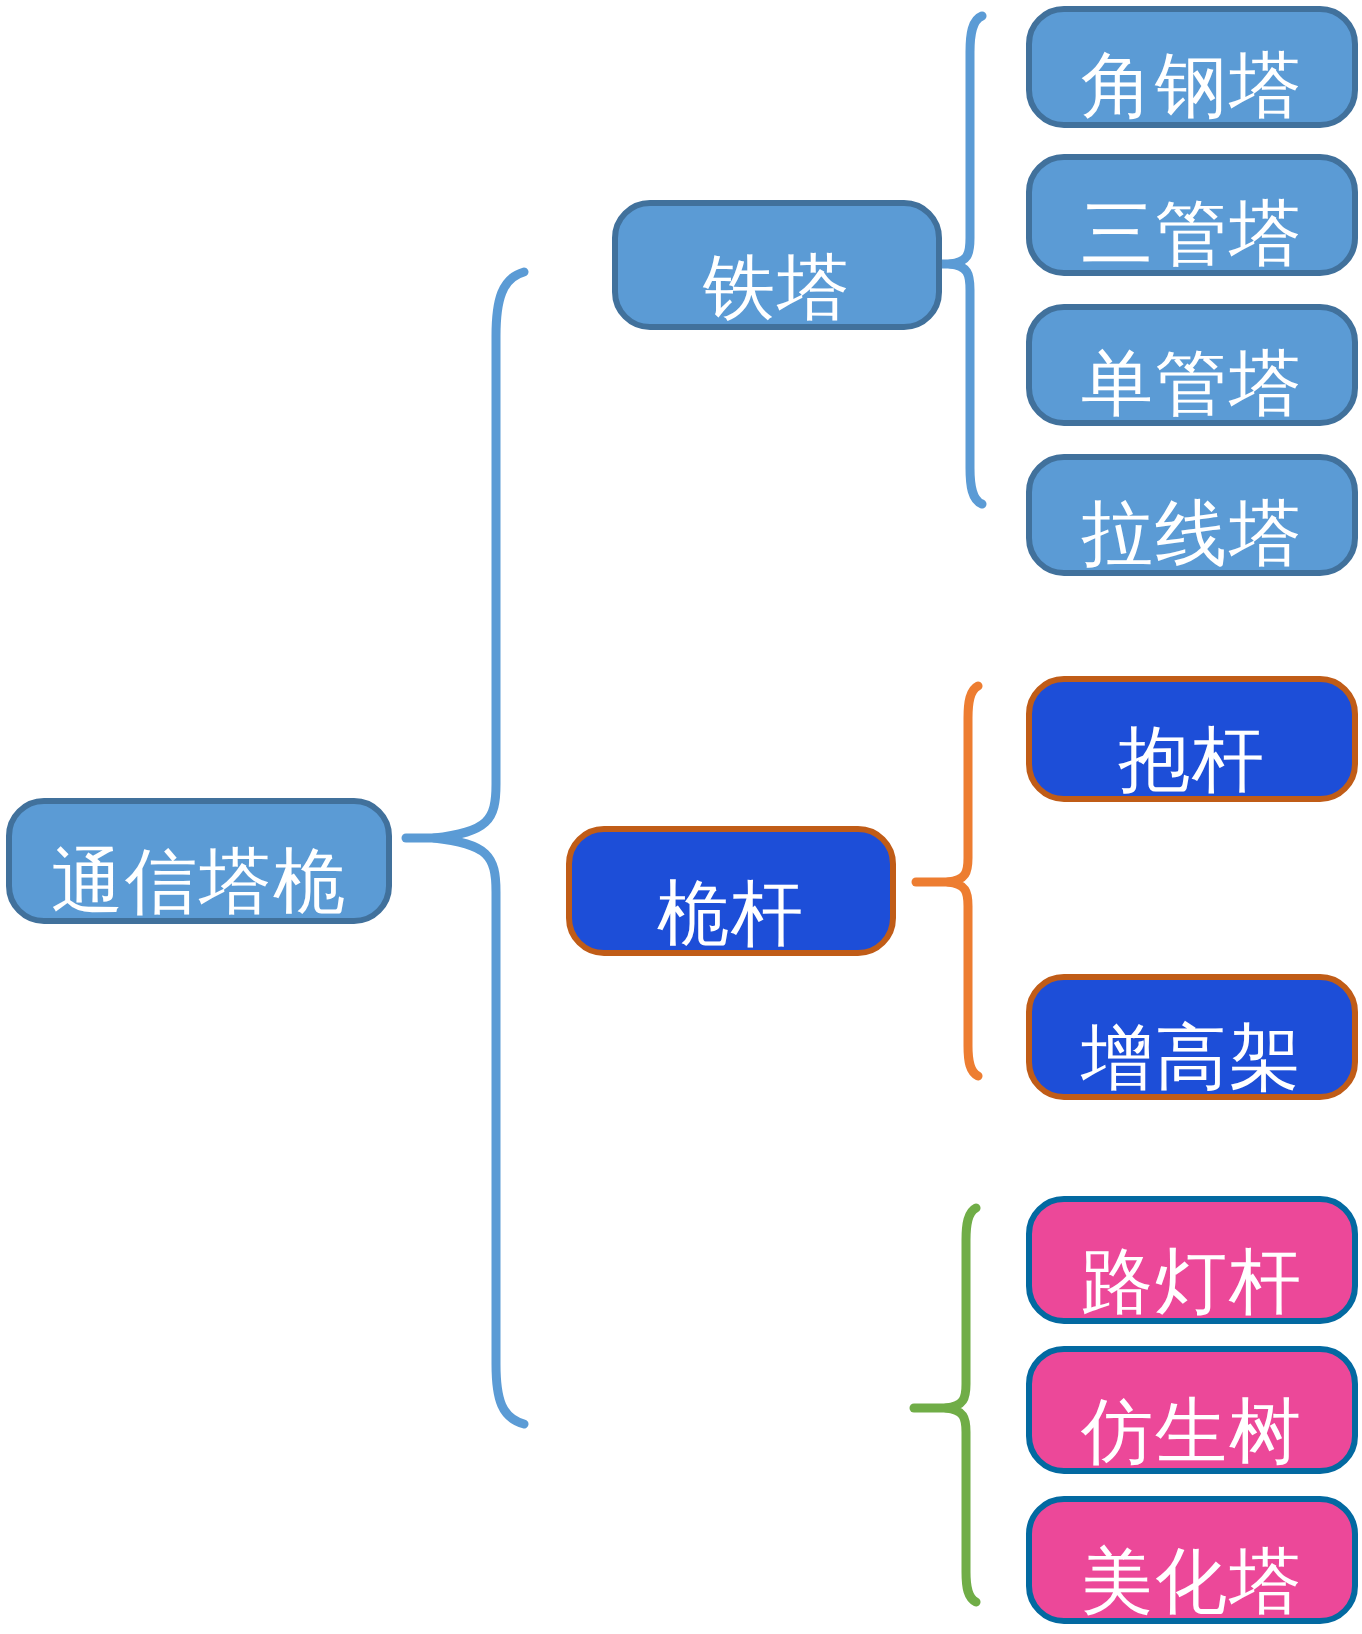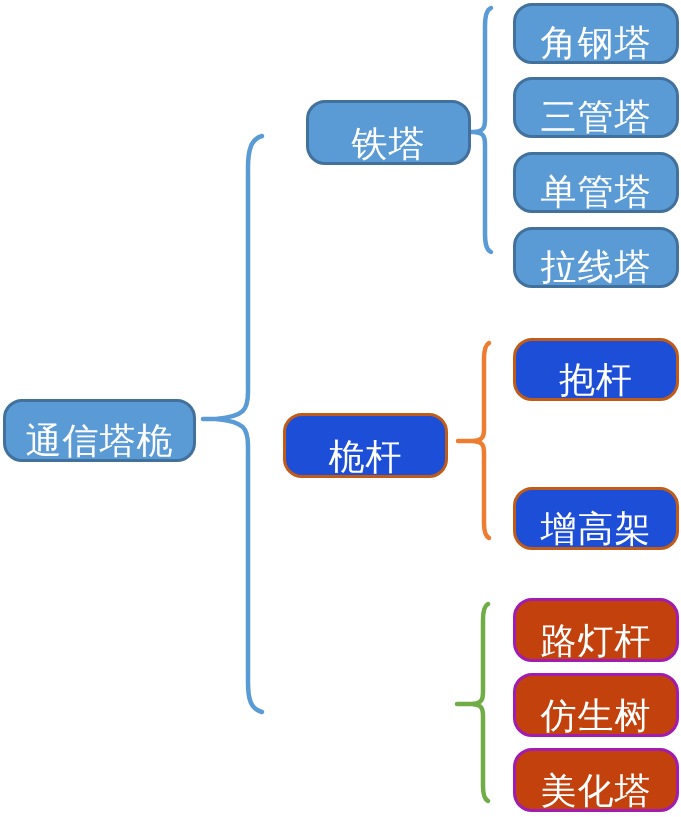--- a/index.html
+++ b/index.html
@@ -23,21 +23,21 @@
     align-items: flex-end;
     justify-content: center;
     color: #ffffff;
     font-size: 36px;
     line-height: 1;
     letter-spacing: 1px;
     white-space: nowrap;
   }
   .node.blue   { background: #5B9BD5; border: 3px solid #41719C; }
   .node.orange { background: #1d4ed8; border: 3px solid #C05C17; }
-  .node.green  { background: #c2410c; border: 3px solid #a21caf; }
+  .node.green  { background: #ec4899; border: 3px solid #0369a1; }
 
   .root    { left: 3px;   top: 383px; width: 193px; height: 63px; margin-top: 16px; }
   .branch  { left: 283px; width: 165px; height: 65px; }
   .b-iron  { top: 100px; margin-left: 23px; }
   .b-mast  { top: 413px; }
   .b-scape { top: 673px; }
 
   .leaf    { left: 513px; width: 166px; }
   .l-blue   { height: 61px; }
   .l-orange { height: 63px; }

